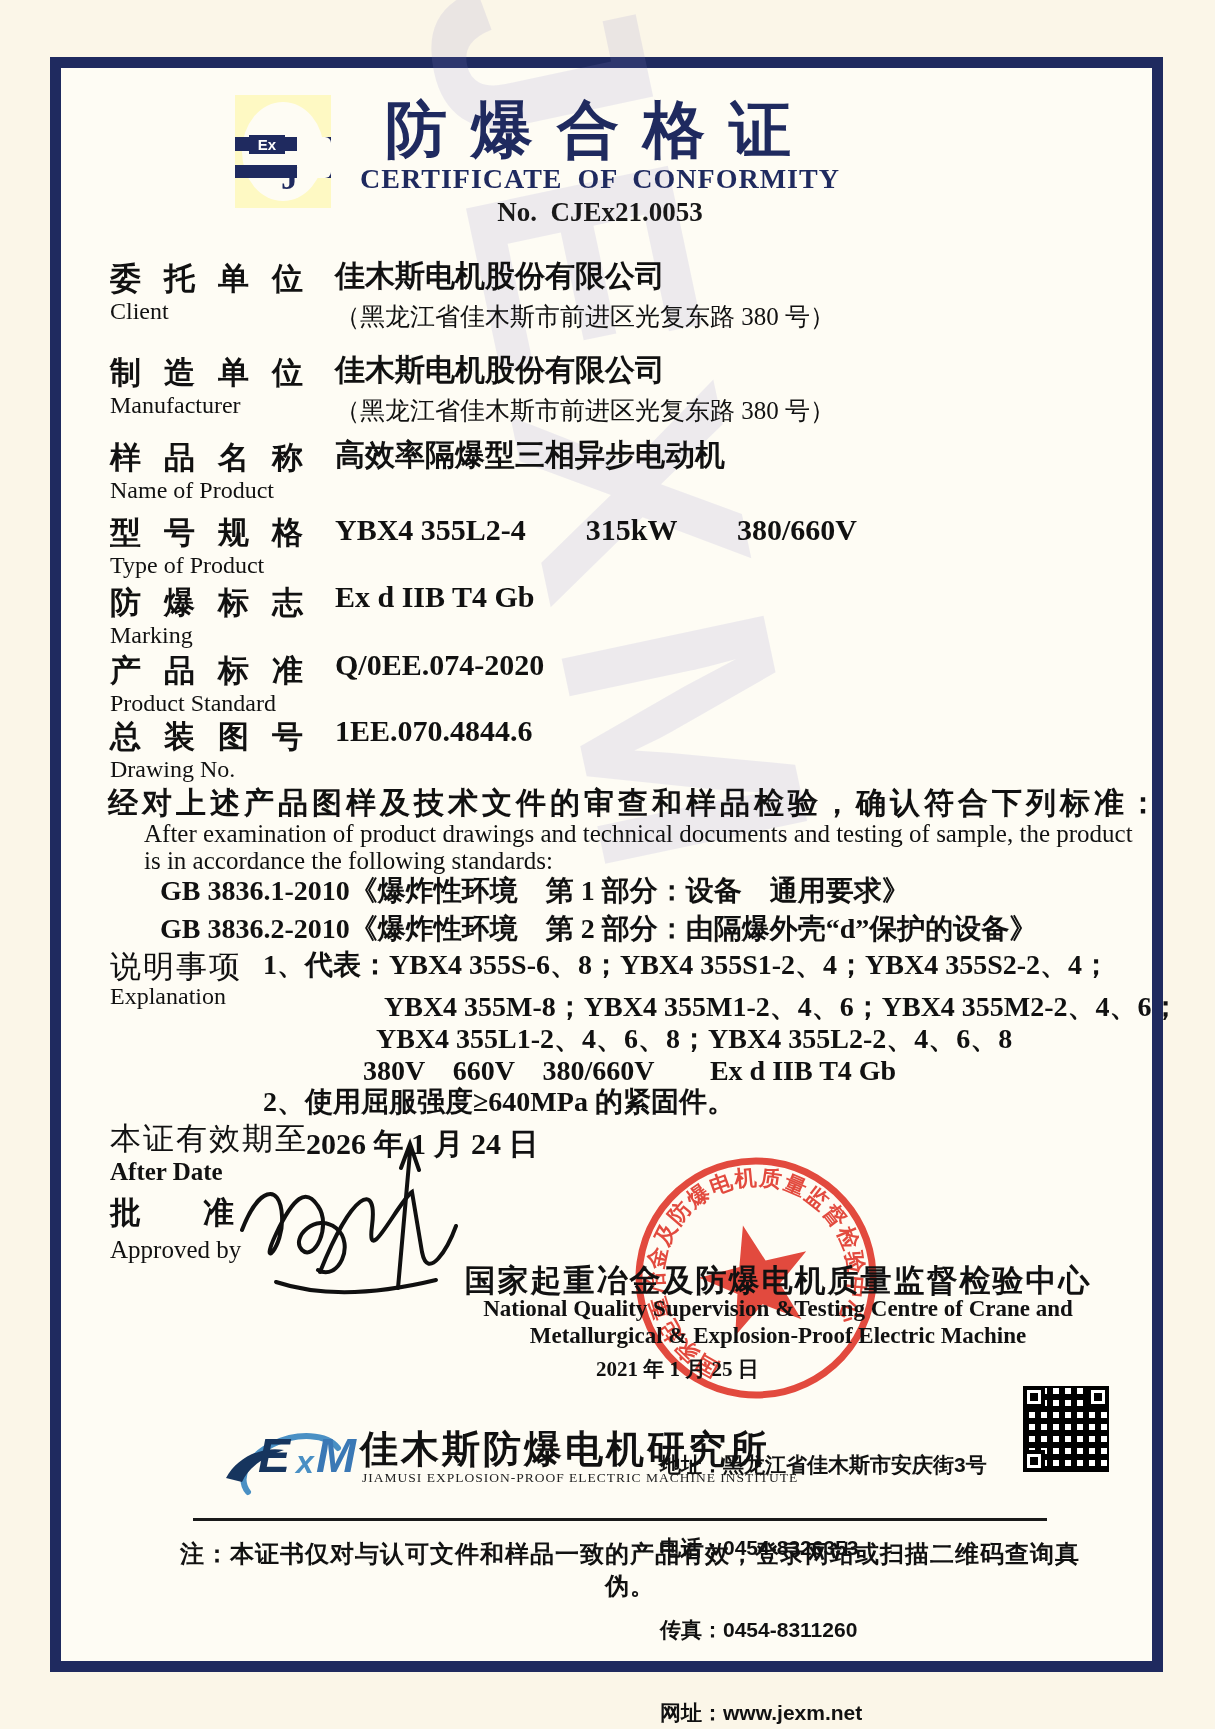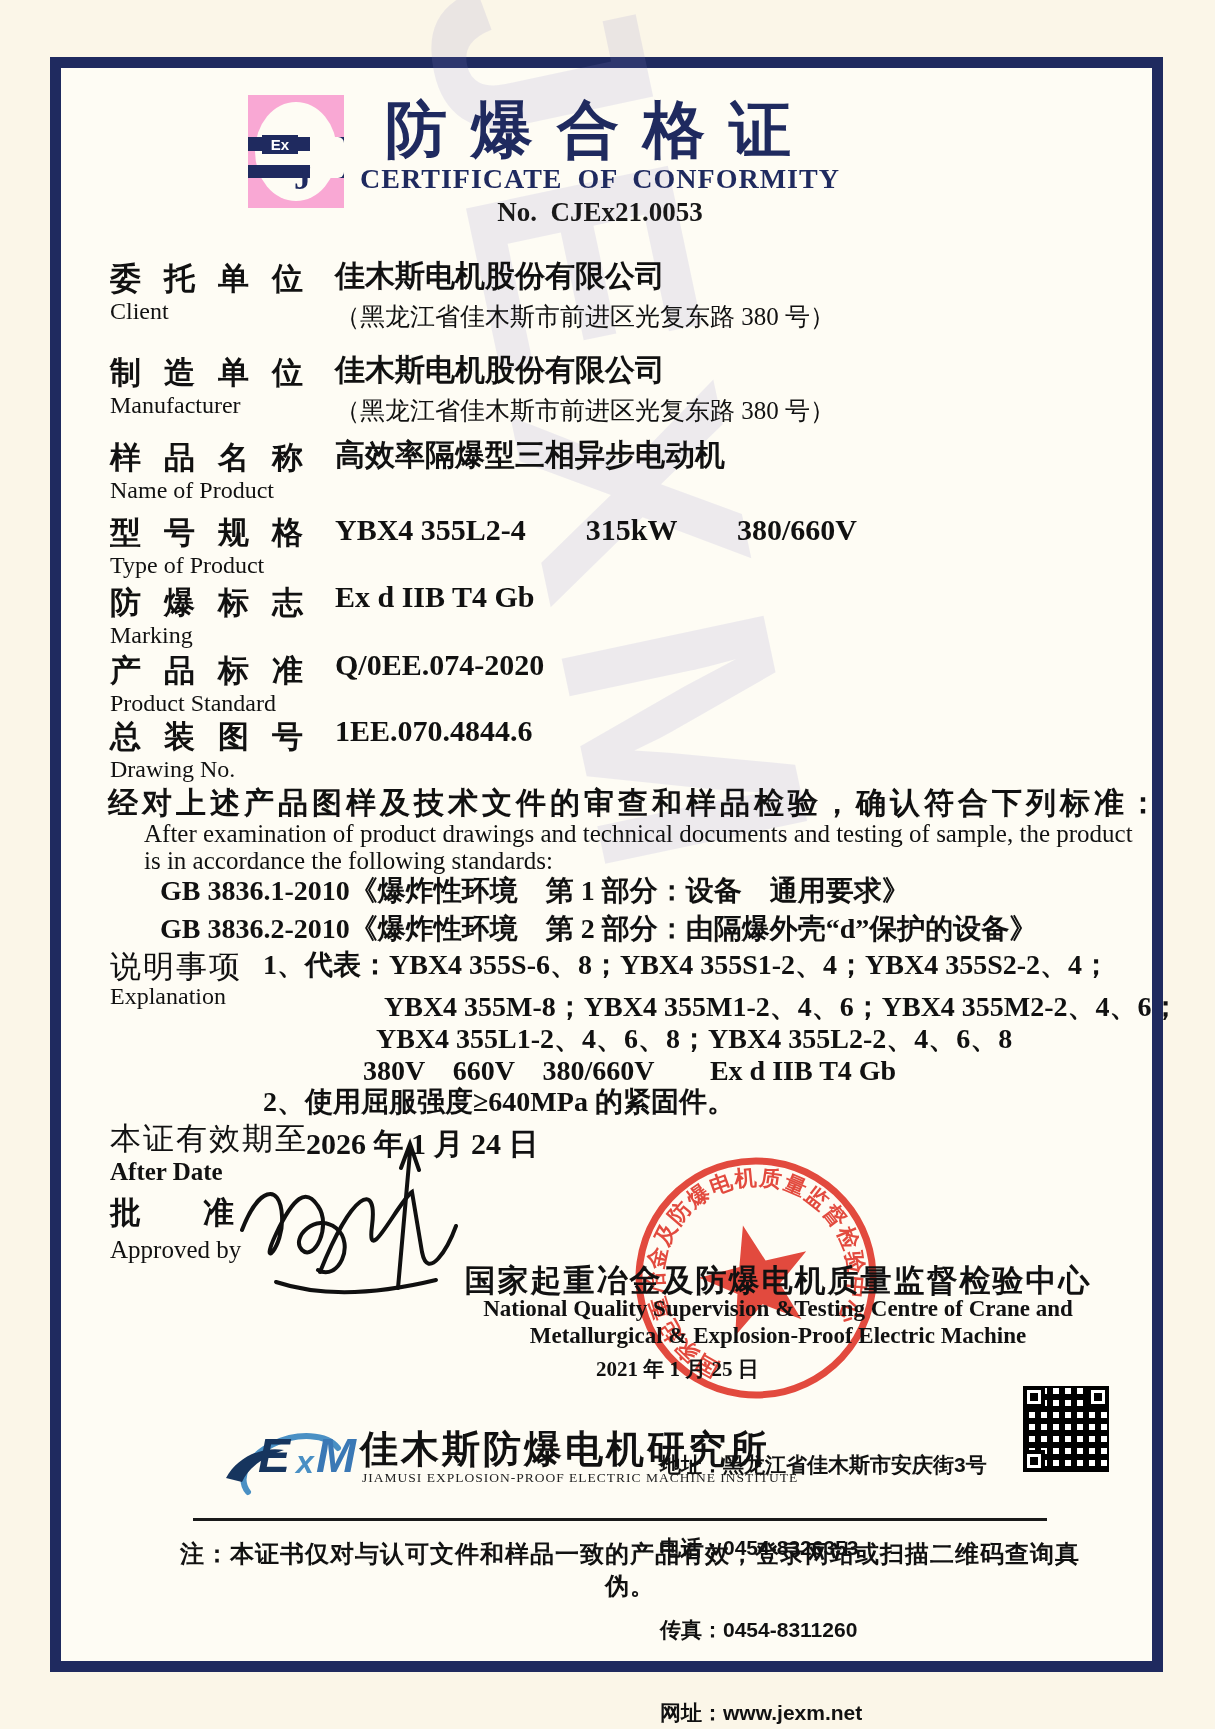--- a/index.html
+++ b/index.html
@@ -4,21 +4,21 @@
 <style>
   html,body{margin:0;padding:0;}
   .page{position:relative;width:1215px;height:1729px;background:#fbf6e8;overflow:hidden;
         font-family:"Liberation Serif", serif;color:#111;}
   .abs{position:absolute;}
   .frame{left:50px;top:57px;width:1091px;height:1593px;border:11px solid #1f2a5f;background:#fefcf4;}
   .wm{left:120px;top:260px;width:1000px;text-align:center;font-size:300px;font-weight:bold;
       color:#8b85c9;opacity:0.14;transform:rotate(78deg);letter-spacing:30px;pointer-events:none;
       font-family:"Liberation Sans",sans-serif;}
   
-  .logo{left:248px;top:95px;width:96px;height:113px;background:#f9a8d4;}
+  .logo{left:235px;top:95px;width:96px;height:113px;background:#fef9c3;}
   .logo-c{left:7px;top:7px;width:82px;height:99px;background:#fefcf4;border-radius:50%;}
   .logo-bar1{left:0;top:42px;width:96px;height:14px;background:#1f2a5f;}
   .logo-bar2{left:0;top:70px;width:96px;height:13px;background:#1f2a5f;}
   .logo-notch{left:62px;top:42px;width:34px;height:41px;background:#fefcf4;border-radius:0 6px 6px 0;}
   .logo-ex{left:14px;top:40px;width:36px;height:19px;background:#1f2a5f;color:#fff;
            font-family:"Liberation Sans",sans-serif;font-weight:bold;font-size:15px;text-align:center;line-height:19px;}
   .logo-j{left:46px;top:66px;font-size:34px;font-weight:bold;color:#1f2a5f;line-height:34px;}
   .hdr{left:10px;top:0;width:1180px;text-align:center;}
   .title-cn{top:88px;font-size:62px;font-weight:bold;color:#1f2a5f;letter-spacing:24px;}
   .title-en{top:163px;font-size:28px;font-weight:bold;color:#1f2a5f;word-spacing:7px;letter-spacing:1px;}

